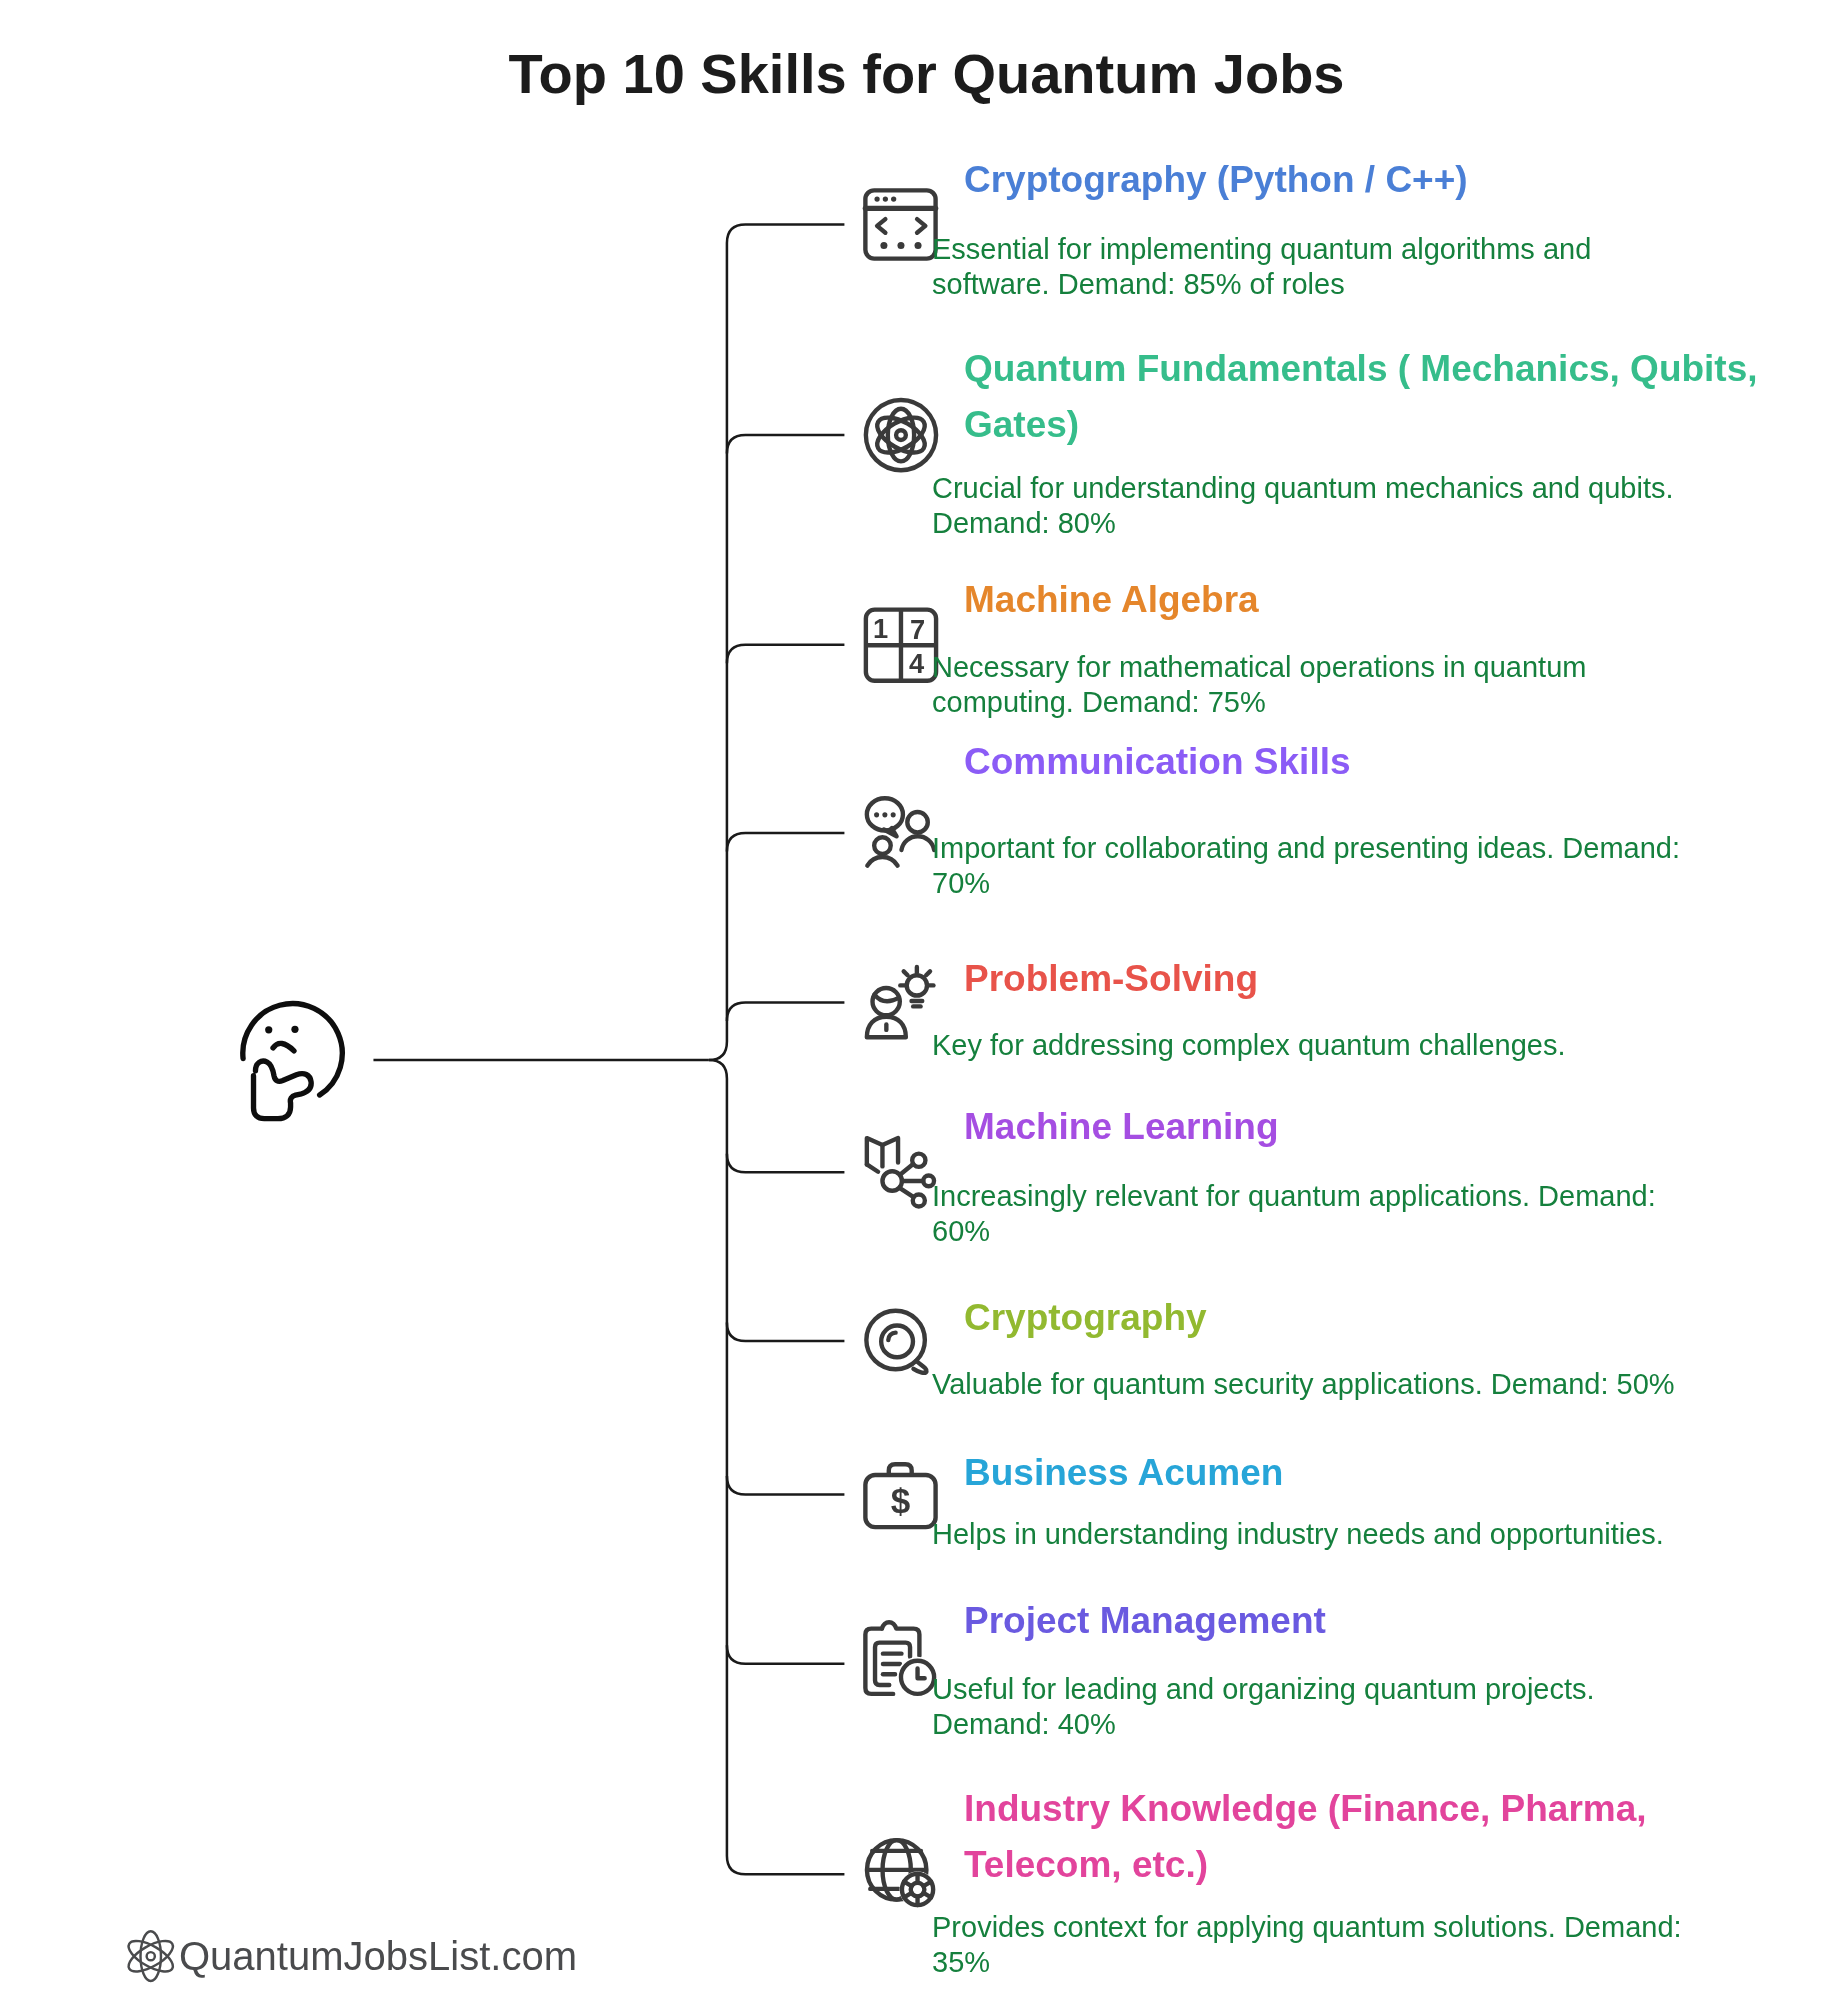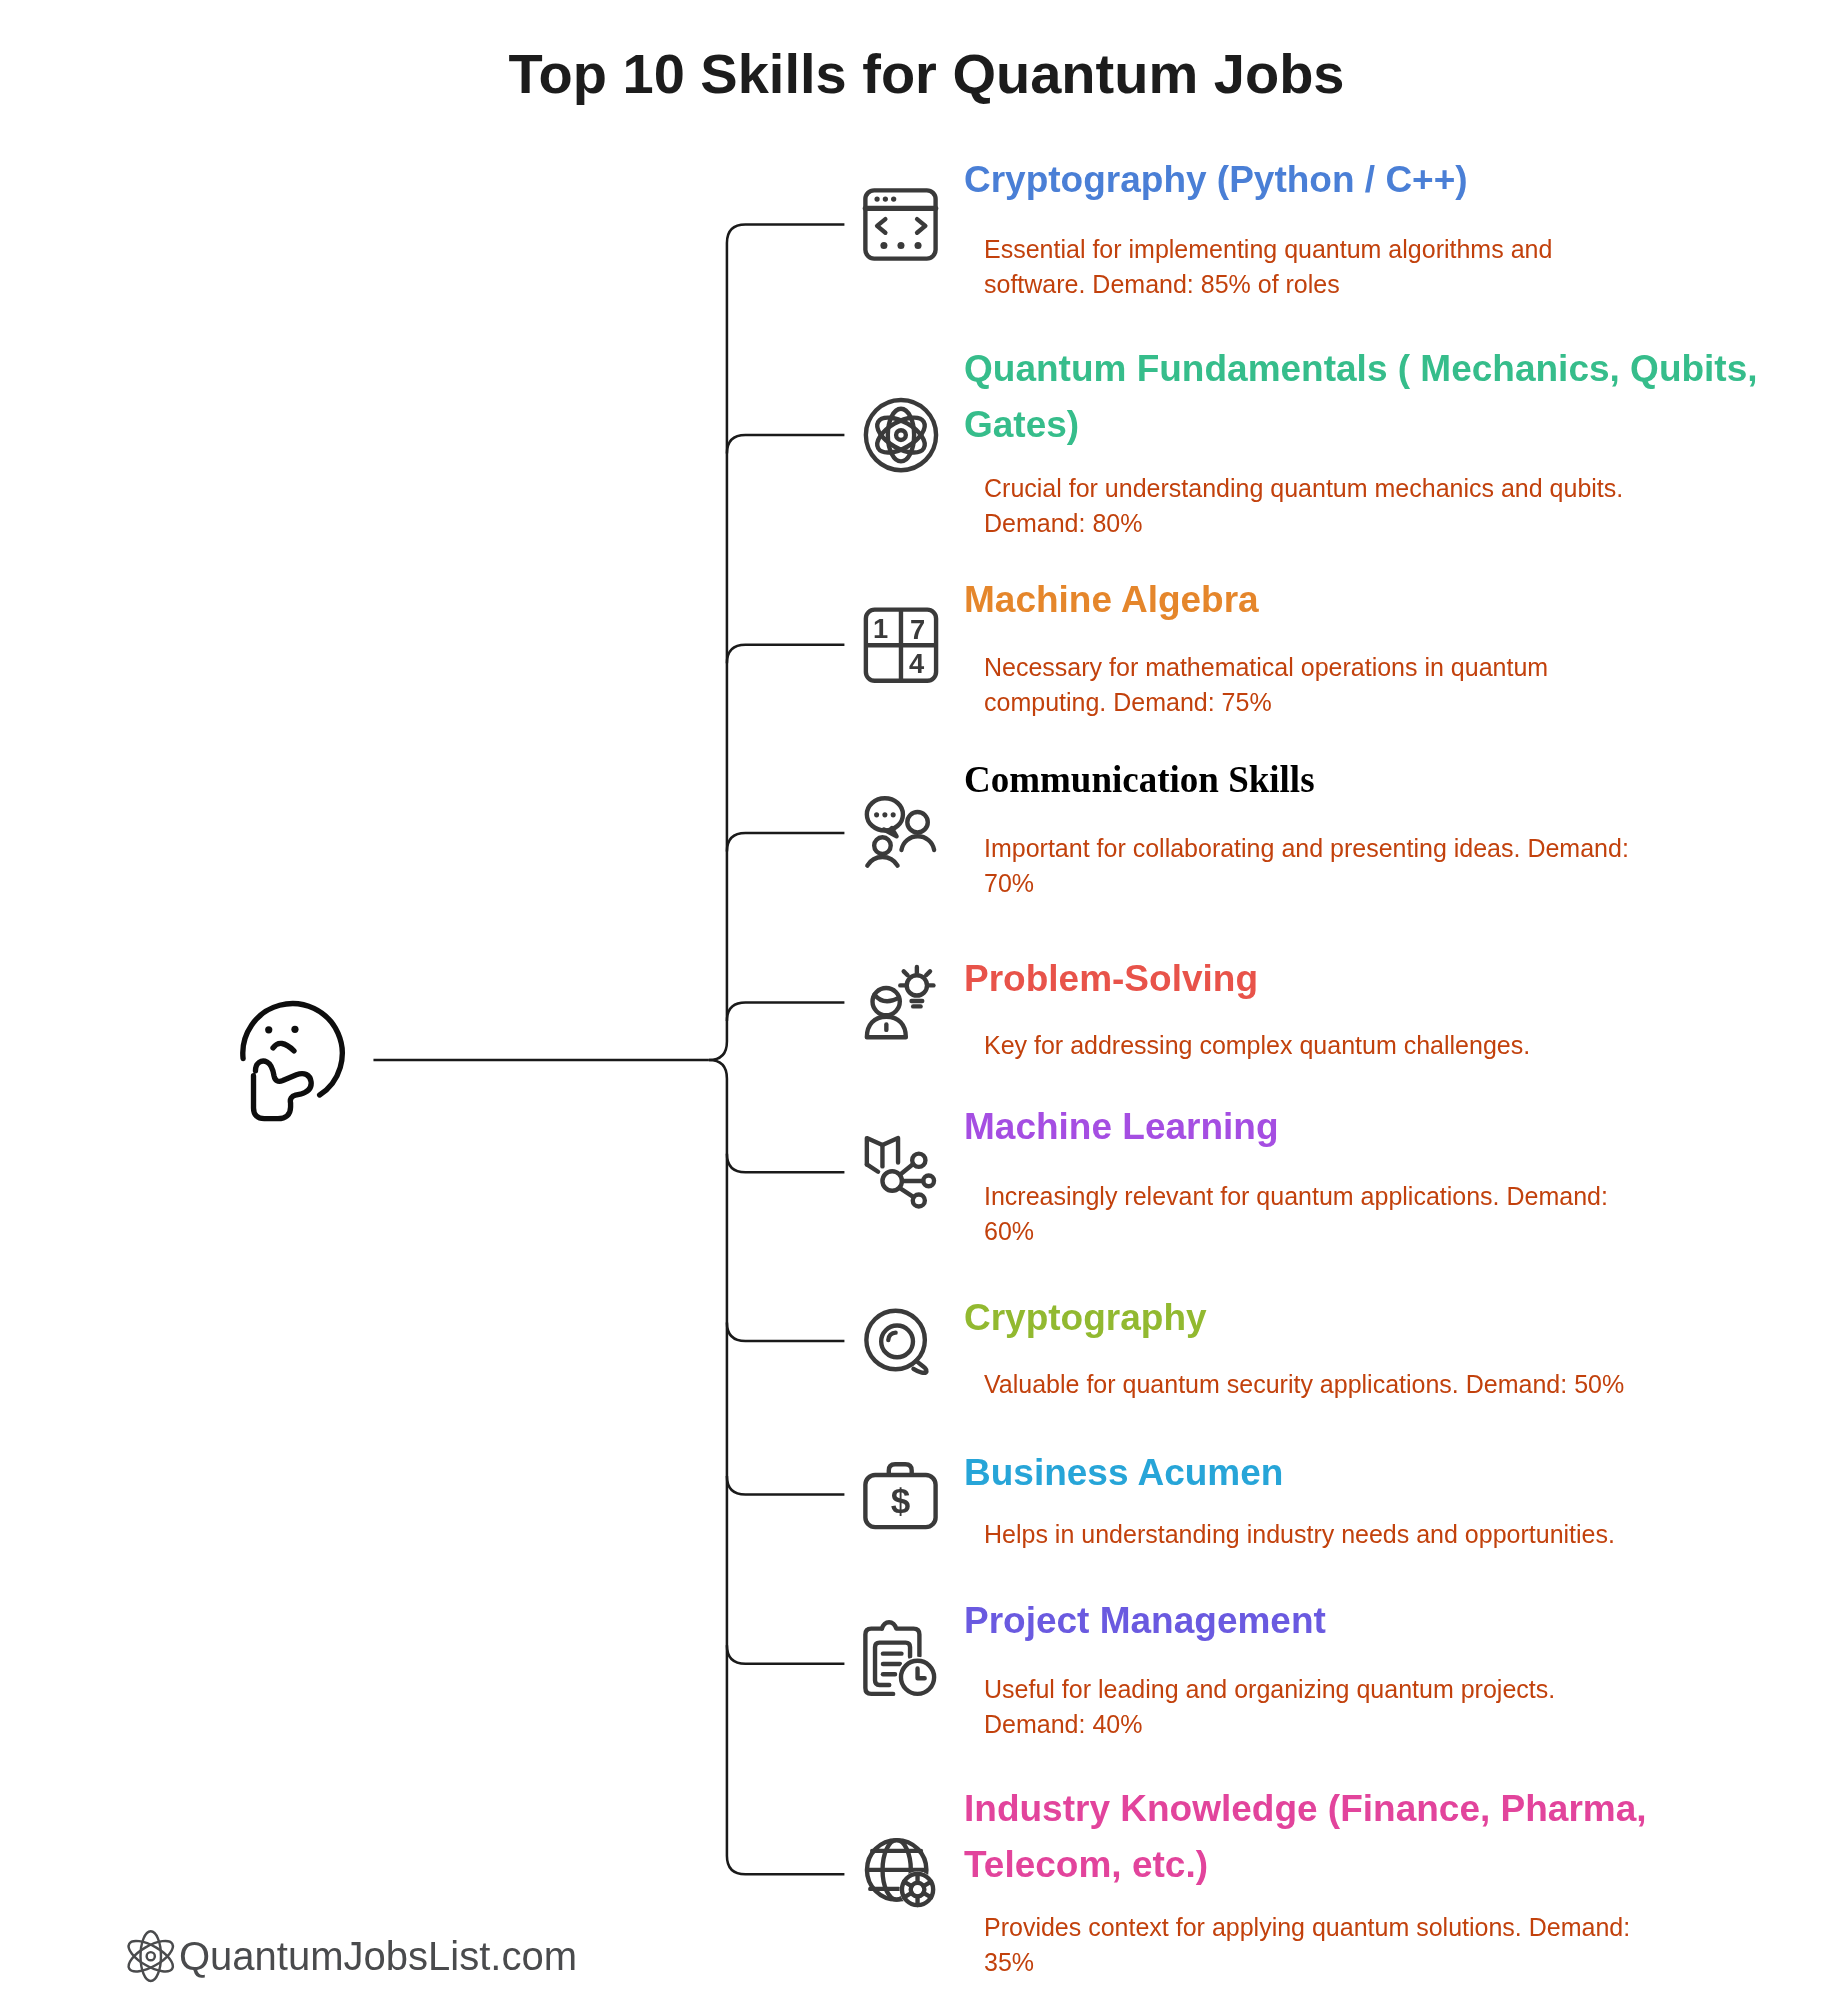--- a/index.html
+++ b/index.html
@@ -1,19 +1,19 @@
 <!DOCTYPE html>
 <html><head>
 <meta charset="utf-8">
 <style>
 html,body{margin:0;padding:0;overflow:hidden;}
 body{width:1839px;height:2011px;position:relative;background:#ffffff;font-family:"Liberation Sans",sans-serif;overflow:hidden;}
 .t{position:absolute;left:964px;font-weight:bold;font-size:37px;line-height:56px;white-space:nowrap;}
 .t2{white-space:normal;width:839px;}
-.d{position:absolute;left:984px;font-size:25px;line-height:35px;color:#c2410c;white-space:nowrap;}
+.d{position:absolute;left:932px;font-size:29px;line-height:35px;color:#15803d;white-space:nowrap;}
 #h1{position:absolute;top:45px;left:0;width:1853px;text-align:center;font-weight:bold;font-size:56px;line-height:57px;color:#1c1c1c;}
 #logo{position:absolute;left:179px;top:1939px;font-size:40px;line-height:35px;color:#4a4b4d;}
 svg{position:absolute;left:0;top:0;}
 </style>
 </head>
 <body>
 <div id="h1">Top 10 Skills for Quantum Jobs</div>
 
 <svg width="1839" height="2011" viewBox="0 0 1886 2062" fill="none">
 <g stroke="#1a1a1a" stroke-width="2.6" fill="none">
@@ -168,21 +168,21 @@
 
 <div class="t" style="top:152px;color:#4a7fd6;">Cryptography (Python / C++)</div>
 <div class="d" style="top:232px;">Essential for implementing quantum algorithms and<br>software. Demand: 85% of roles</div>
 
 <div class="t t2" style="top:341px;color:#36bd8b;">Quantum Fundamentals ( Mechanics, Qubits, Gates)</div>
 <div class="d" style="top:471px;">Crucial for understanding quantum mechanics and qubits.<br>Demand: 80%</div>
 
 <div class="t" style="top:572px;color:#e5862b;">Machine Algebra</div>
 <div class="d" style="top:650px;">Necessary for mathematical operations in quantum<br>computing. Demand: 75%</div>
 
-<div class="t" style="top:752px;color:#000000;font-family:Liberation Serif, serif;">Communication Skills</div>
+<div class="t" style="top:734px;color:#8b5cf6;">Communication Skills</div>
 <div class="d" style="top:831px;">Important for collaborating and presenting ideas. Demand:<br>70%</div>
 
 <div class="t" style="top:951px;color:#e8534a;">Problem-Solving</div>
 <div class="d" style="top:1028px;">Key for addressing complex quantum challenges.</div>
 
 <div class="t" style="top:1099px;color:#a54ee2;">Machine Learning</div>
 <div class="d" style="top:1179px;">Increasingly relevant for quantum applications. Demand:<br>60%</div>
 
 <div class="t" style="top:1290px;color:#92b930;">Cryptography</div>
 <div class="d" style="top:1367px;">Valuable for quantum security applications. Demand: 50%</div>

